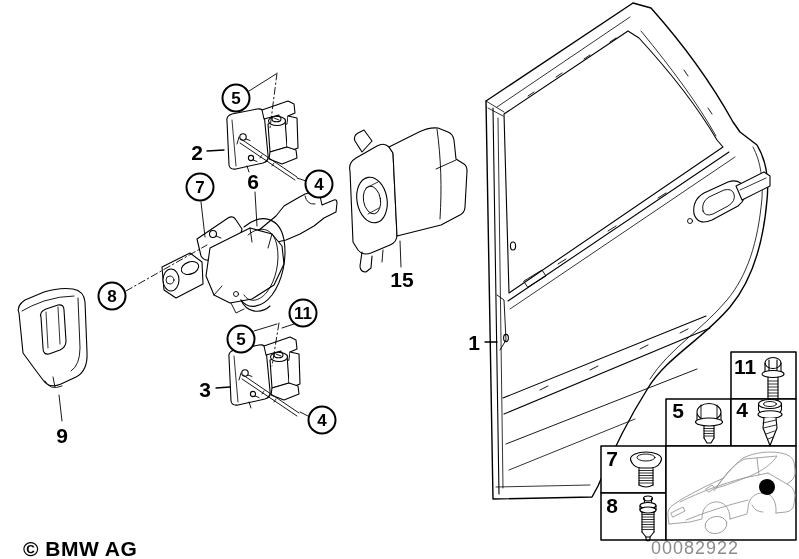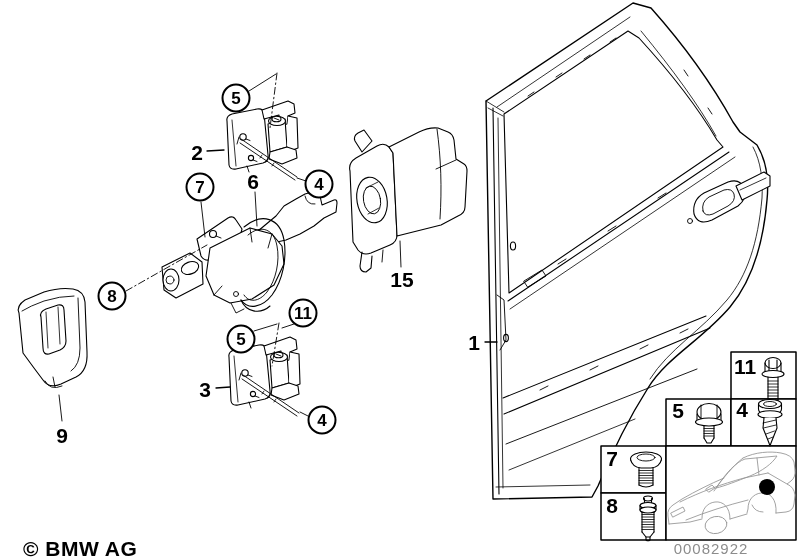--- a/index.html
+++ b/index.html
@@ -22,21 +22,21 @@
     position:absolute;z-index:3;font-weight:bold;font-size:21px;line-height:1;
     transform:translate(-50%,-50%);cursor:pointer;white-space:nowrap;
   }
   .legend-cell-hit{position:absolute;z-index:2;background:transparent;cursor:pointer;}
   .copyright{
     position:absolute;z-index:2;left:23px;top:537px;font-size:21px;font-weight:bold;
     letter-spacing:0.5px;
   }
   .drawing-number{
     position:absolute;z-index:3;left:695px;top:548px;transform:translate(-50%,-50%);
-    font-size:15px;color:#8c8c8c;letter-spacing:1px;margin-left:16px;
+    font-size:18px;color:#8c8c8c;letter-spacing:1px;
   }
 </style>
 </head>
 <body>
 
 <div class="stage">
 
   <svg width="799" height="559" viewBox="0 0 799 559" fill="none" stroke="#000" stroke-width="1.1" stroke-linecap="round" stroke-linejoin="round">
 
     <g>

